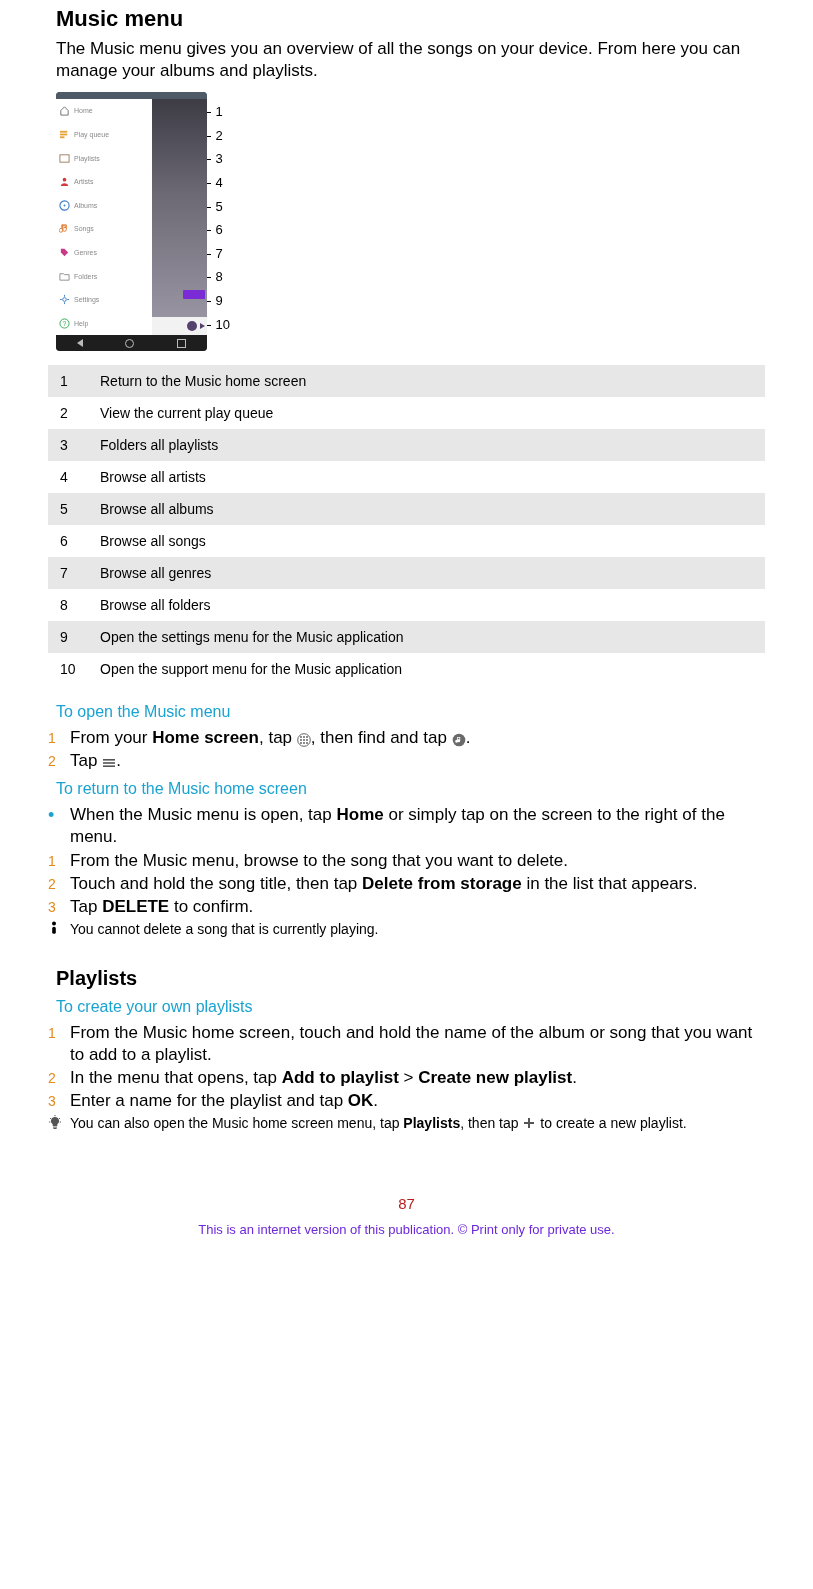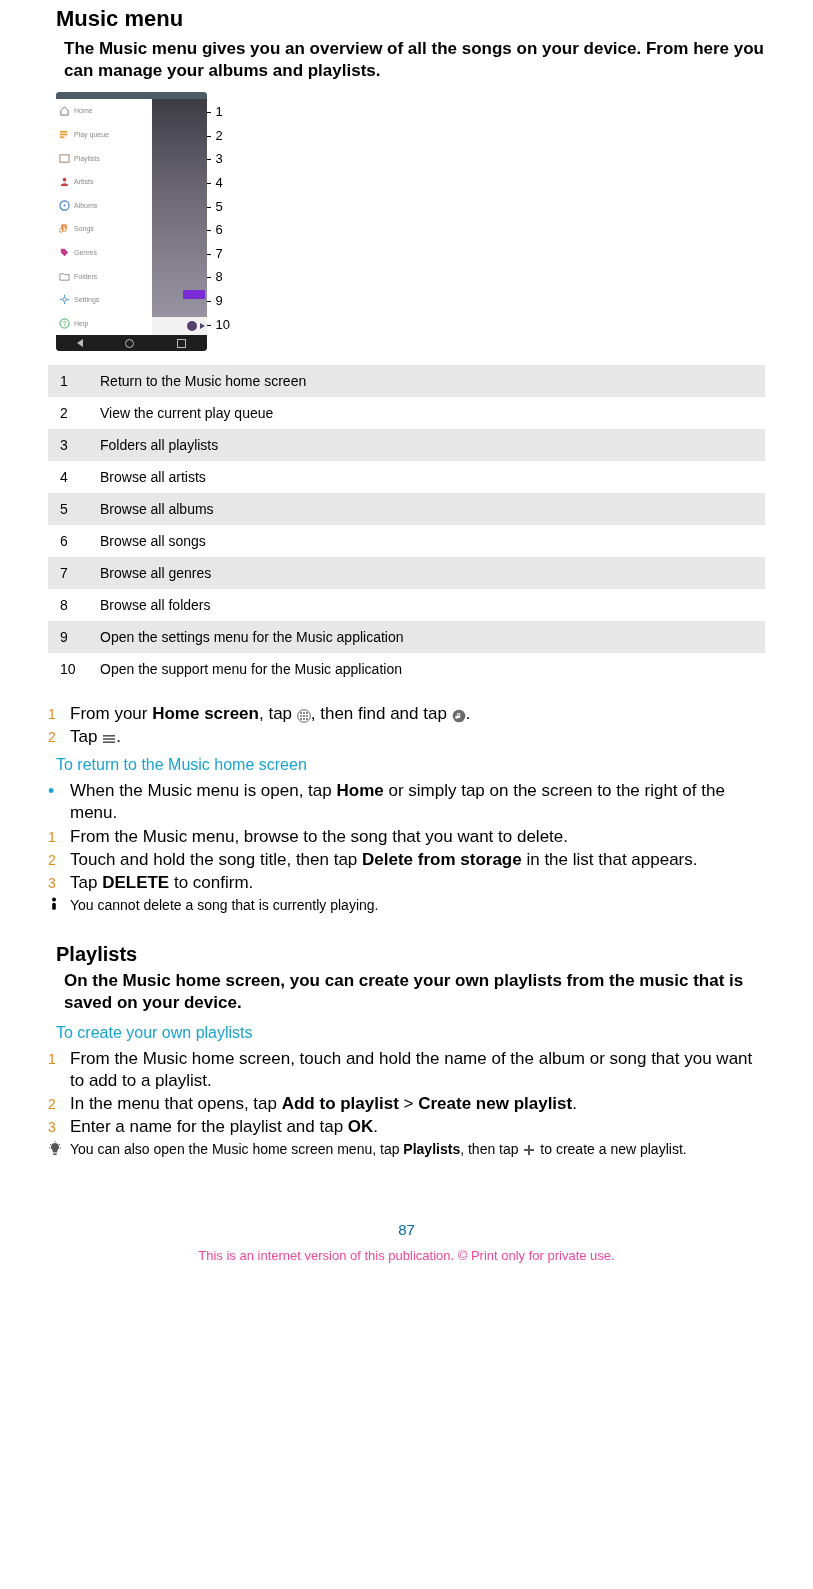--- a/index.html
+++ b/index.html
@@ -1,19 +1,19 @@
 <!DOCTYPE html>
 <html><head>
 <meta charset="utf-8">
 <style>
   html,body{margin:0;padding:0;background:#fff;font-family:Arial,Helvetica,sans-serif;color:#000;}
   .page{width:769px;min-height:1589px;margin:0 auto;padding:6px 26px 0 26px;box-sizing:border-box;position:relative;}
   .h1{font-size:22px;font-weight:bold;margin:0 0 6px 0;padding-left:8px;}
   .h2{font-size:20px;font-weight:bold;margin:28px 0 4px 0;padding-left:8px;}
-  .intro{font-size:17px;line-height:1.3;margin:0 0 10px 8px;padding-left:8px;font-weight:bold;}
+  .intro{font-size:17px;line-height:1.3;margin:0 0 10px 0;padding-left:8px;}
   .figure{padding-left:8px;margin:0 0 14px 0;}
   .phone{display:inline-block;vertical-align:top;}
   .phone-frame{width:151px;background:#4e5a66;border-radius:4px;overflow:hidden;}
   .phone-status{height:7px;background:#4e5a66;}
   .phone-body{display:flex;height:236px;}
   .drawer{width:96px;background:#fff;display:flex;flex-direction:column;}
   .d-row{height:23.6px;display:flex;align-items:center;padding:0 3px;}
   .d-ico{width:11px;height:11px;border-radius:2px;margin-right:4px;display:flex;align-items:center;justify-content:center;}
   .d-txt{font-size:7px;color:#8a8a8a;white-space:nowrap;}
   .bg-panel{flex:1;background:linear-gradient(180deg,#3d3b44 0%,#6c6974 40%,#9e9aa8 100%);position:relative;}
@@ -37,22 +37,22 @@
   .steps{margin:0;padding:0;list-style:none;font-size:17px;line-height:1.3;}
   .steps li{display:flex;align-items:flex-start;margin:0 0 1px 0;}
   .steps li .sn{color:#e38a1e;font-size:14px;width:22px;flex:0 0 22px;text-align:left;padding-left:0;padding-top:2px;}
   .steps.bullet li .sn{color:#19a3d1;font-size:18px;line-height:14px;padding-top:4px;}
   .steps li .sc{flex:1;}
   .b{font-weight:bold;}
   .inline-icon{display:inline-block;vertical-align:middle;width:14px;height:14px;position:relative;top:-1px;}
   .note{display:flex;align-items:flex-start;margin:2px 0 0 0;}
   .note .nicon{width:22px;flex:0 0 22px;display:flex;justify-content:flex-start;padding-top:1px;}
   .note .ntext{font-size:14px;line-height:1.35;flex:1;}
-  .page-num{text-align:center;color:#0369a1;font-size:15px;margin-top:62px;}
-  .footer{text-align:center;color:#ec4899;font-size:13px;margin-top:10px;}
+  .page-num{text-align:center;color:#b91c1c;font-size:15px;margin-top:62px;}
+  .footer{text-align:center;color:#6d28d9;font-size:13px;margin-top:10px;}
 </style>
 </head>
 <body>
 <div class="page">
 
 <div class="h1">Music menu</div>
 <div class="intro">The Music menu gives you an overview of all the songs on your device. From here you can manage your albums and playlists.</div>
 
 <div class="figure">
   <div class="phone">
@@ -214,20 +214,21 @@
           <td class="num">9</td>
           <td>Open the settings menu for the Music application</td>
         </tr>
   <tr>
           <td class="num">10</td>
           <td>Open the support menu for the Music application</td>
         </tr>
 </tbody>
     </table>
 
+<div class="sub-h">To open the Music menu</div>
 <ol class="steps">
   <li>
         <span class="sn">1</span>
         <span class="sc"><span>From your </span><span class="b">Home screen</span><span>, tap </span><span class="inline-icon"><svg viewBox="0 0 14 14">
               <circle cx="7" cy="7" r="6.3" fill="none" stroke="#555" stroke-width="0.9"></circle>
               <circle cx="4" cy="4" r="0.9" fill="#555"></circle>
               <circle cx="7" cy="4" r="0.9" fill="#555"></circle>
               <circle cx="10" cy="4" r="0.9" fill="#555"></circle>
               <circle cx="4" cy="7" r="0.9" fill="#555"></circle>
               <circle cx="7" cy="7" r="0.9" fill="#555"></circle>
@@ -276,21 +277,20 @@
   <span class="nicon">
         <svg width="12" height="14" viewBox="0 0 12 14">
           <circle cx="6" cy="2.6" r="2" fill="#000"></circle>
           <rect x="4.2" y="5.8" width="3.6" height="7" rx="1.6" fill="#000"></rect>
         </svg>
       </span>
   <span class="ntext">You cannot delete a song that is currently playing.</span>
 </div>
 
 <div class="h2">Playlists</div>
-<div class="intro">On the Music home screen, you can create your own playlists from the music that is saved on your device.</div>
 
 <div class="sub-h">To create your own playlists</div>
 <ol class="steps">
   <li>
         <span class="sn">1</span>
         <span class="sc">From the Music home screen, touch and hold the name of the album or song that you want to add to a playlist.</span>
       </li>
   <li>
         <span class="sn">2</span>
         <span class="sc"><span>In the menu that opens, tap </span><span class="b">Add to playlist</span><span> &gt; </span><span class="b">Create new playlist</span><span>.</span></span>

